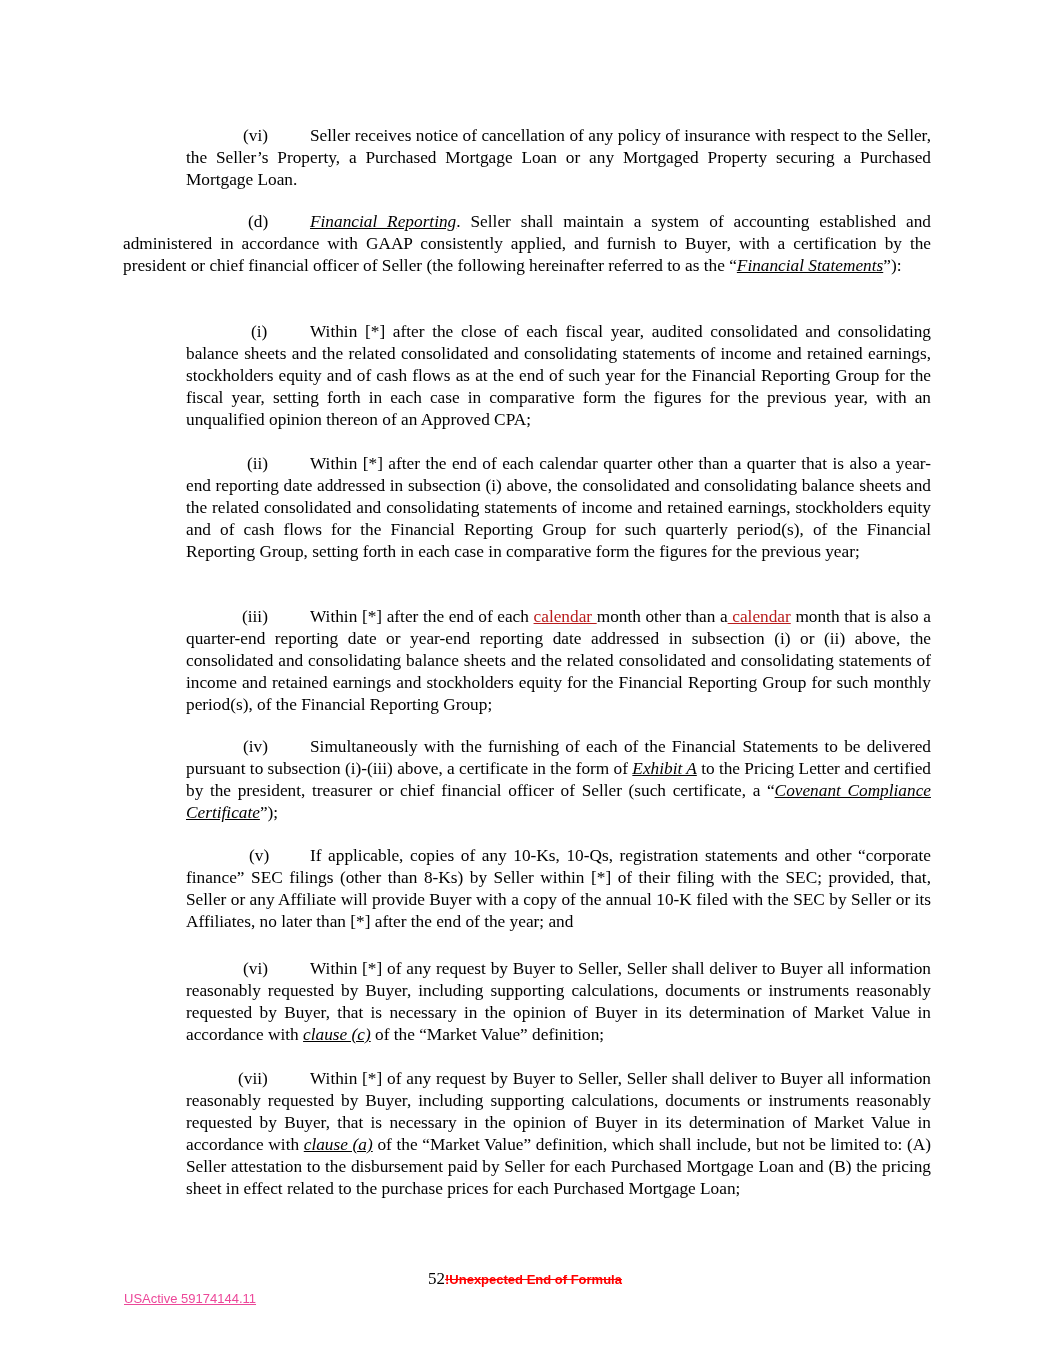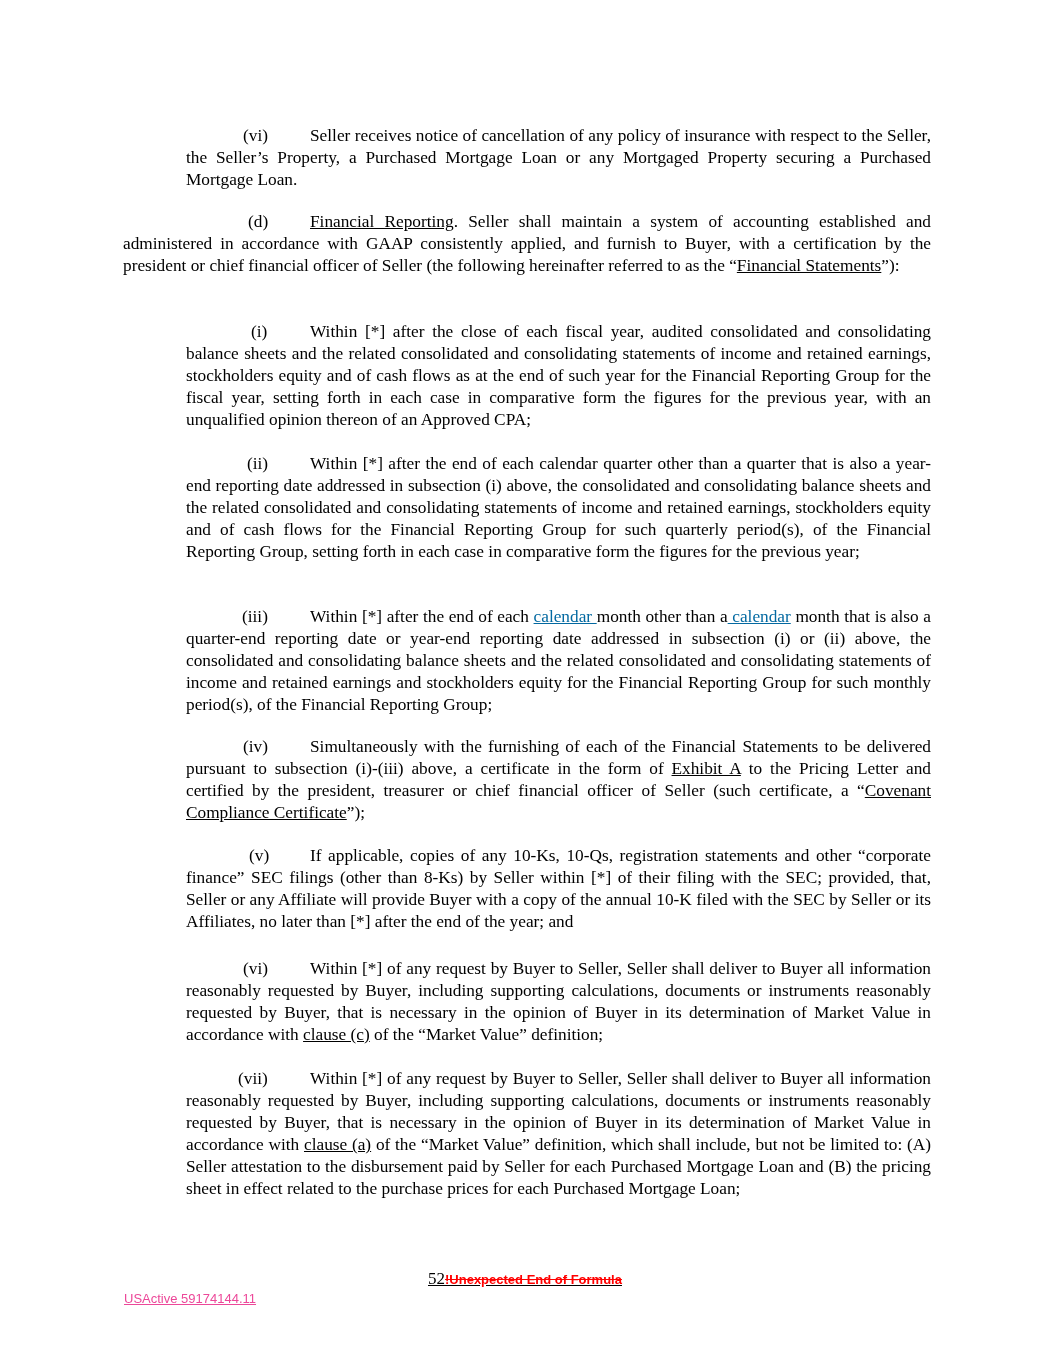--- a/index.html
+++ b/index.html
@@ -3,23 +3,23 @@
 <meta charset="utf-8">
 <style>
   html, body { margin: 0; padding: 0; background: #ffffff; }
   body { width: 1055px; height: 1365px; position: relative; overflow: hidden; }
   .page { position: absolute; left: 0; top: 0; width: 851px; height: 1365px;
     font-family: "Liberation Serif", serif; font-size: 17.3px; color: #000; line-height: 22px; }
   .para { position: absolute; margin: 0; text-align: justify; }
   .sub { left: 186px; width: 745px; }
   .full { left: 123px; width: 808px; }
   .tab { display: inline-block; }
-  .u { text-decoration: underline; }
-  .link { color: #0369a1; text-decoration: underline; }
-  .footer-num { position: absolute; left: 428px; top: 1268px; font-size: 17px; text-decoration: underline; }
+  .u { text-decoration: underline; font-style: italic; }
+  .link { color: #b91c1c; text-decoration: underline; }
+  .footer-num { position: absolute; left: 428px; top: 1268px; font-size: 17px; }
   .err { font-family: "Liberation Sans", sans-serif; font-weight: bold; font-size: 13px; color: #ff0000; text-decoration: line-through; }
   .docid { position: absolute; left: 124px; top: 1288px; font-family: "Liberation Sans", sans-serif; font-size: 13px; color: #ec4899; text-decoration: underline; }
 </style>
 </head>
 <body>
 
 <div class="page">
 
   <p class="para sub" style="top:125px;"><span class="tab" style="margin-left:57px;width:67px;">(vi)</span><span>Seller receives notice of cancellation of any policy of insurance with respect to the Seller, the Seller’s Property, a Purchased Mortgage Loan or any Mortgaged Property securing a Purchased Mortgage Loan.</span></p>
 

